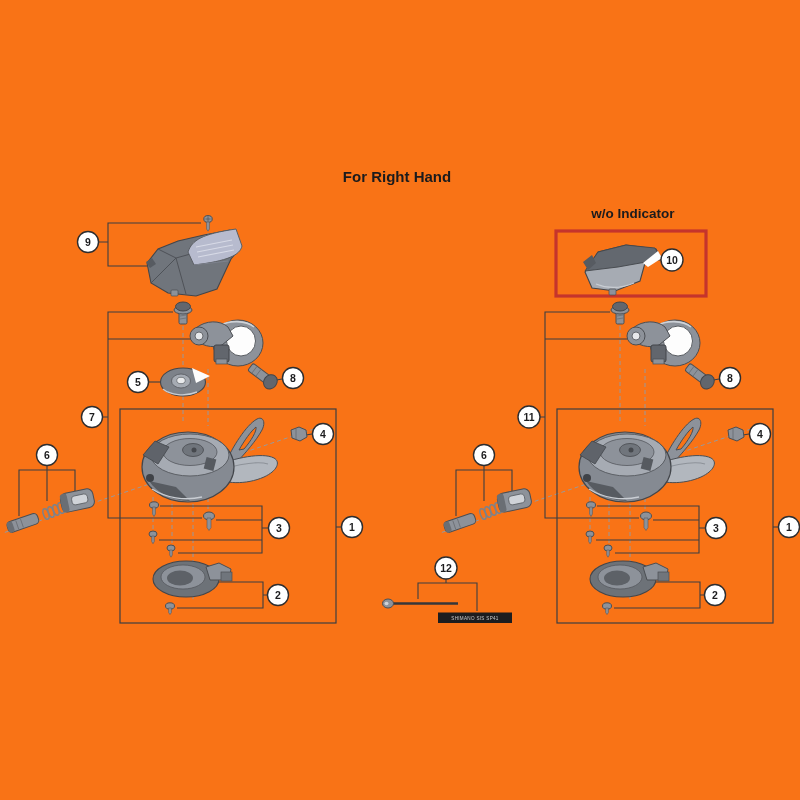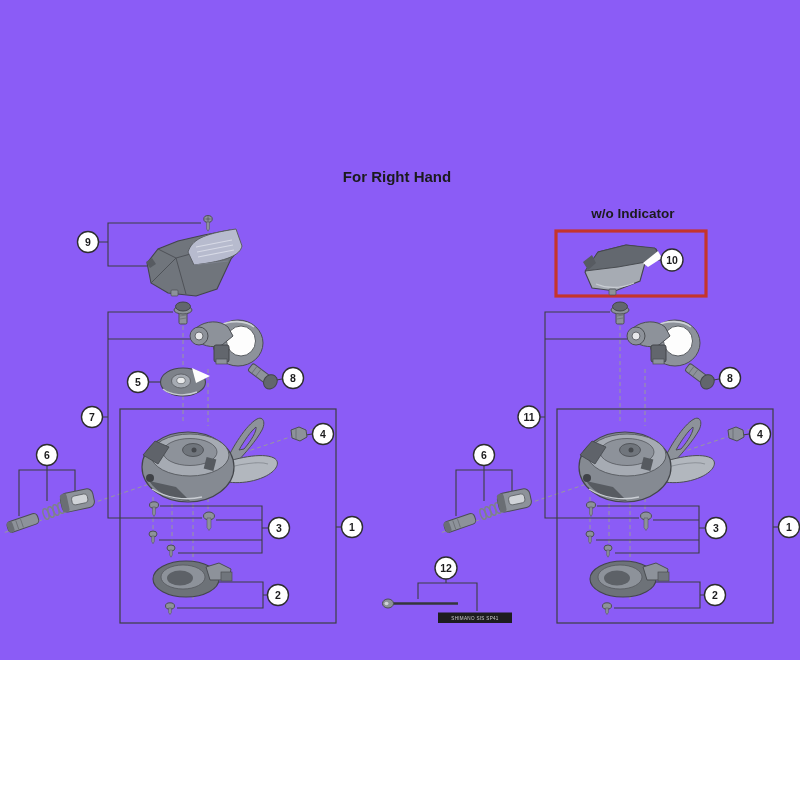--- a/index.html
+++ b/index.html
@@ -1,16 +1,16 @@
 <!DOCTYPE html>
 <html><head>
 <meta charset="utf-8">
 <style>
   html,body{margin:0;padding:0;background:#ffffff;}
-  .stage{position:relative;width:800px;height:660px;background:#8b5cf6;overflow:hidden;
+  .stage{position:relative;width:800px;height:800px;background:#f97316;overflow:hidden;
          font-family:"Liberation Sans",sans-serif;}
   svg text{font-family:"Liberation Sans",sans-serif;}
   .title-text{font-size:15px;font-weight:bold;fill:#1b1b1d;text-anchor:middle;}
   .subtitle-text{font-size:13.5px;font-weight:bold;fill:#1b1b1d;text-anchor:middle;}
   .ln{stroke:#3c3e42;fill:none;stroke-width:1.1;}
   .box{fill:none;stroke:#3c3e42;stroke-width:1.2;}
   .dash{stroke:#97999d;fill:none;stroke-width:1;stroke-dasharray:4 3;}
   .p-dk{fill:#62666d;stroke:#42454a;stroke-width:1;}
   .p-md{fill:#8d929a;stroke:#4b4e53;stroke-width:1;}
   .p-lt{fill:#b2b7be;stroke:#4b4e53;stroke-width:1;}

